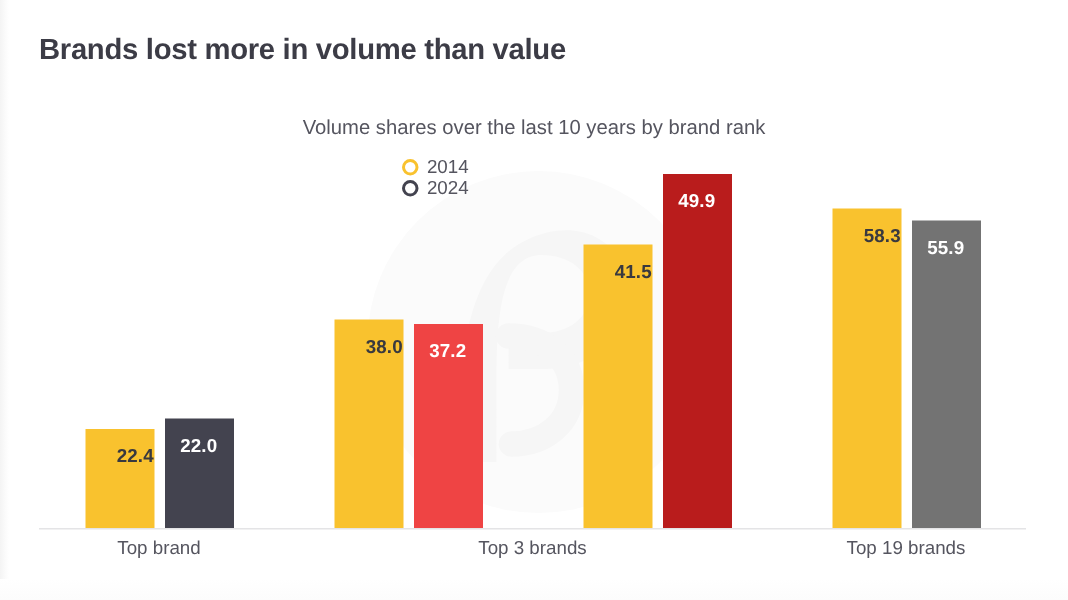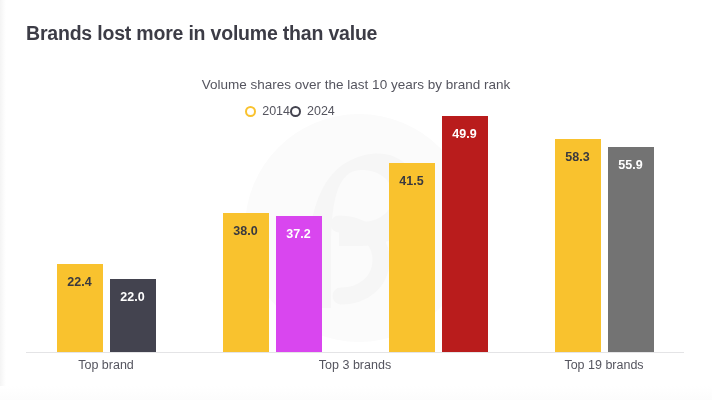--- a/index.html
+++ b/index.html
@@ -66,20 +66,21 @@
 
   
   .legend {
     position: absolute;
     top: 104px;
     left: 0;
     width: 580px;
     display: flex;
     justify-content: center;
     align-items: center;
+    flex-direction: column;
   }
   .legend-item {
     display: flex;
     align-items: center;
     gap: 6px;
     font-size: 12.5px;
     color: #55555f;
   }
   .legend-item + .legend-item { }
   .legend-marker {
@@ -130,21 +131,21 @@
   .bar-label {
     position: absolute;
     left: 0;
     right: 0;
     top: 11px;
     text-align: center;
     font-size: 12.5px;
     font-weight: bold;
     letter-spacing: 0.1px;
   }
-  .bar.y2014 .bar-label { color: #39393f; }
+  .bar.y2014 .bar-label { color: #39393f; text-align: right; }
   .bar.y2024 .bar-label { color: #ffffff; }
 
   
   .cats {
     position: absolute;
     left: 26px;
     top: 358px;
     width: 658px;
     display: flex;
     justify-content: space-between;
@@ -183,33 +184,33 @@
     </div>
     <div class="legend-item">
       <span class="legend-marker m-2024" style="border-color: rgb(67, 67, 79);"></span>
       <span>2024</span>
     </div>
   </div>
 
   <div class="groups">
 
     <div class="group">
-      <div class="bar y2014" style="height: 88px; background: rgb(249, 194, 46); text-decoration: underline;">
+      <div class="bar y2014" style="height: 66px; background: rgb(249, 194, 46); text-decoration: underline;">
         <span class="bar-label">22.4</span>
       </div>
       <div class="bar y2024" style="height: 73px; background: rgb(67, 67, 79);">
         <span class="bar-label">22.0</span>
       </div>
     </div>
 
     <div class="group">
       <div class="bar y2014" style="height: 139.129px; background: rgb(249, 194, 46);">
         <span class="bar-label">38.0</span>
       </div>
-      <div class="bar y2024" style="height: 136.2px; background: #d946ef;">
+      <div class="bar y2024" style="height: 136.2px; background: #ef4444;">
         <span class="bar-label">37.2</span>
       </div>
     </div>
 
     <div class="group">
       <div class="bar y2014" style="height: 189.289px; background: rgb(249, 194, 46);">
         <span class="bar-label">41.5</span>
       </div>
       <div class="bar y2024" style="height: 236px; background: #b91c1c;">
         <span class="bar-label">49.9</span>

